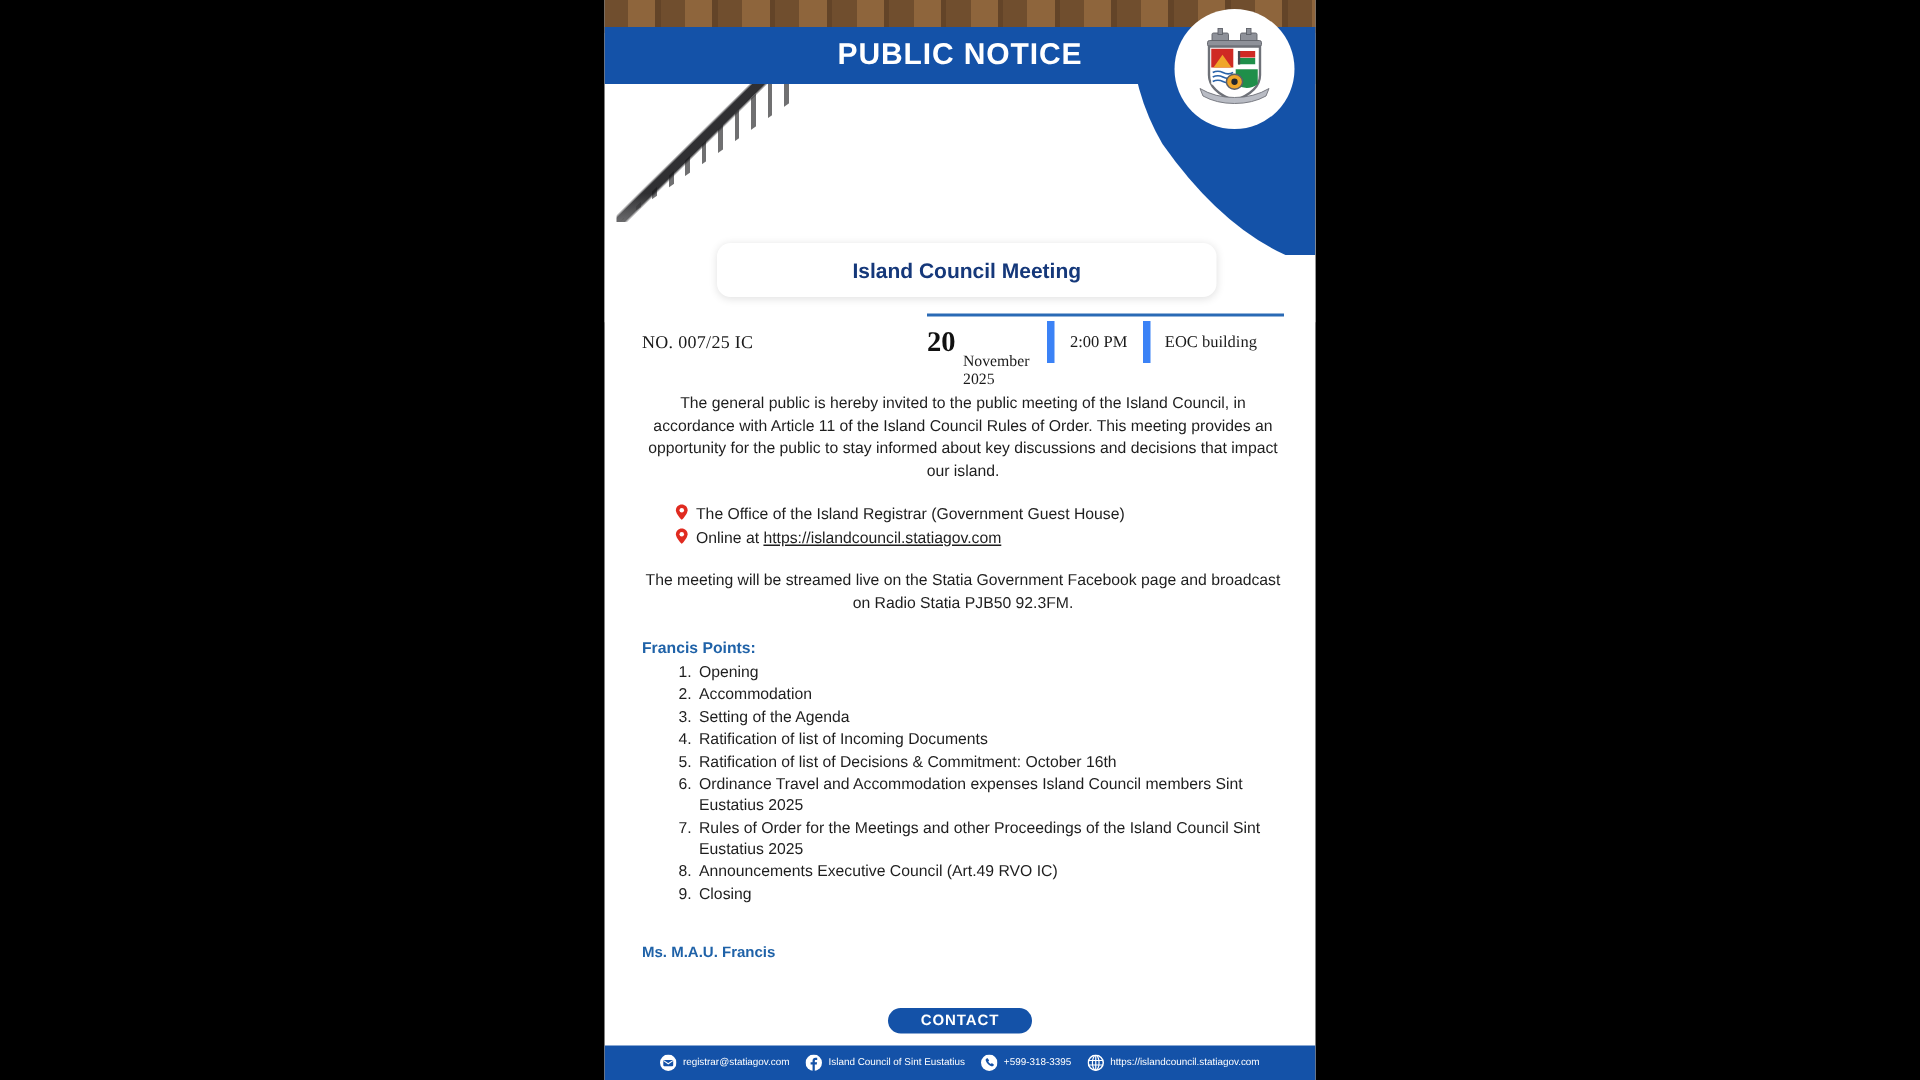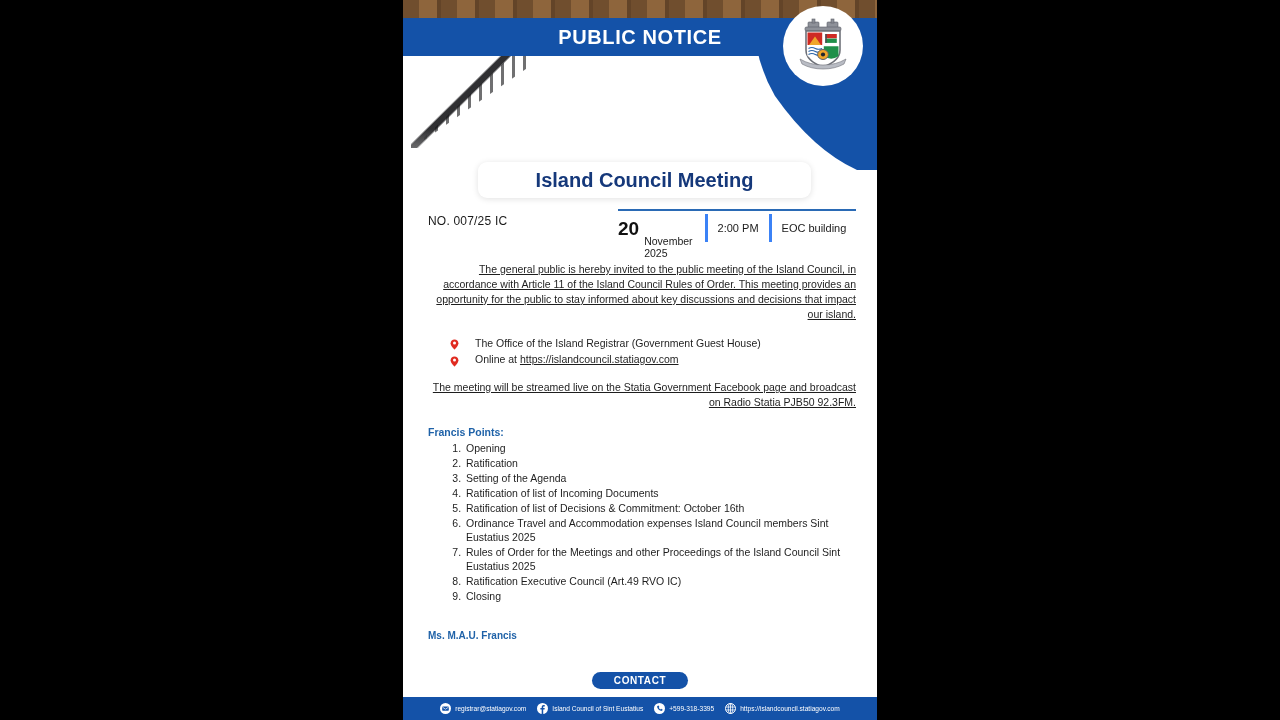--- a/index.html
+++ b/index.html
@@ -135,53 +135,53 @@
     position: absolute;
     left: 75px; top: 162px;
     width: 333px; height: 36px;
     background: #ffffff;
     border-radius: 9px;
     display: flex; align-items: center; justify-content: center;
     box-shadow: 0 1px 6px rgba(0,0,0,.12);
   }
   .title-card-text {
     color: #15387a;
-    font-size: 20px;
+    font-size: 14px;
     font-weight: bold;
   }
 
   
   .meta-rule {
     position: absolute;
     left: 215px; top: 209px;
     width: 238px; height: 2px;
     background: #2a6ab5;
   }
   .meta {
     position: absolute;
     left: 25px; top: 214px;
     width: 428px; height: 28px;
-    display: flex; align-items: flex-start;
+    display: flex; align-items: center; font-family: Liberation Serif, serif;
   }
   .meta-no {
     font-size: 12px;
     color: #1a1a1a;
     letter-spacing: .2px;
     white-space: nowrap;
   }
   .meta-right {
     position: absolute;
     left: 190px; top: 0;
     height: 28px;
     display: flex; align-items: stretch;
   }
   .meta-cell {
     display: flex; align-items: center;
     padding: 0 10px;
-    border-left: 3px solid #3b82f6;
+    border-left: 5px solid #3b82f6;
     font-size: 11px; color: #1a1a1a;
     white-space: nowrap;
   }
   .meta-cell.first { border-left: none; padding-left: 0; padding-right: 12px; }
   .meta-day {
     font-size: 19px; font-weight: bold; color: #111;
     margin-right: 5px; line-height: 1;
   }
   .meta-monthyear { line-height: 1.12; font-size: 10.5px; }
   .meta-month { display: block; margin-top: 39px; }
@@ -191,36 +191,35 @@
   .body {
     position: absolute;
     left: 25px; top: 262px;
     width: 428px;
     color: #1e1e1e;
   }
   p.para {
     font-size: 10.5px;
     line-height: 1.42;
     margin-bottom: 13px;
-    text-align: right;
-    text-decoration: underline;
+    text-align: center;
   }
   .sub-head {
     font-size: 10.5px;
     font-weight: bold;
     color: #1f62a8;
     margin-bottom: 4px;
   }
   ul.pins { list-style: none; margin: 0 0 13px 22px; }
   ul.pins li {
     font-size: 10.5px;
     line-height: 1.55;
     display: flex;
-    align-items: center;
-    gap: 16px;
+    align-items: flex-start;
+    gap: 5px;
   }
   .pin-icon {
     flex: 0 0 auto;
     position: relative;
     top: 1px;
     width: 9px; height: 11px;
   }
   .link-u { text-decoration: underline; }
 
   .agenda-head {
@@ -394,27 +393,27 @@
           <span><span>Online at </span><a class="link-u" href="#" style="color:#1e1e1e">https://islandcouncil.statiagov.com</a></span>
         </li>
       </ul>
 
       <p class="para">The meeting will be streamed live on the Statia Government Facebook page and broadcast on Radio Statia PJB50 92.3FM.</p>
 
       <div class="agenda-head">Francis Points:</div>
 
       <ol class="agenda">
         <li>Opening</li>
-        <li>Ratification</li>
+        <li>Accommodation</li>
         <li>Setting of the Agenda</li>
         <li>Ratification of list of Incoming Documents</li>
         <li>Ratification of list of Decisions &amp; Commitment: October 16th</li>
         <li>Ordinance Travel and Accommodation expenses Island Council members Sint Eustatius 2025</li>
         <li>Rules of Order for the Meetings and other Proceedings of the Island Council Sint Eustatius 2025</li>
-        <li>Ratification Executive Council (Art.49 RVO IC)</li>
+        <li>Announcements Executive Council (Art.49 RVO IC)</li>
         <li>Closing</li>
       </ol>
 
       <div class="signature">
         <div>Ms. M.A.U. Francis</div>
       </div>
     </div>
 
     <div class="contact-wrap">
       <button class="contact-btn">CONTACT</button>

